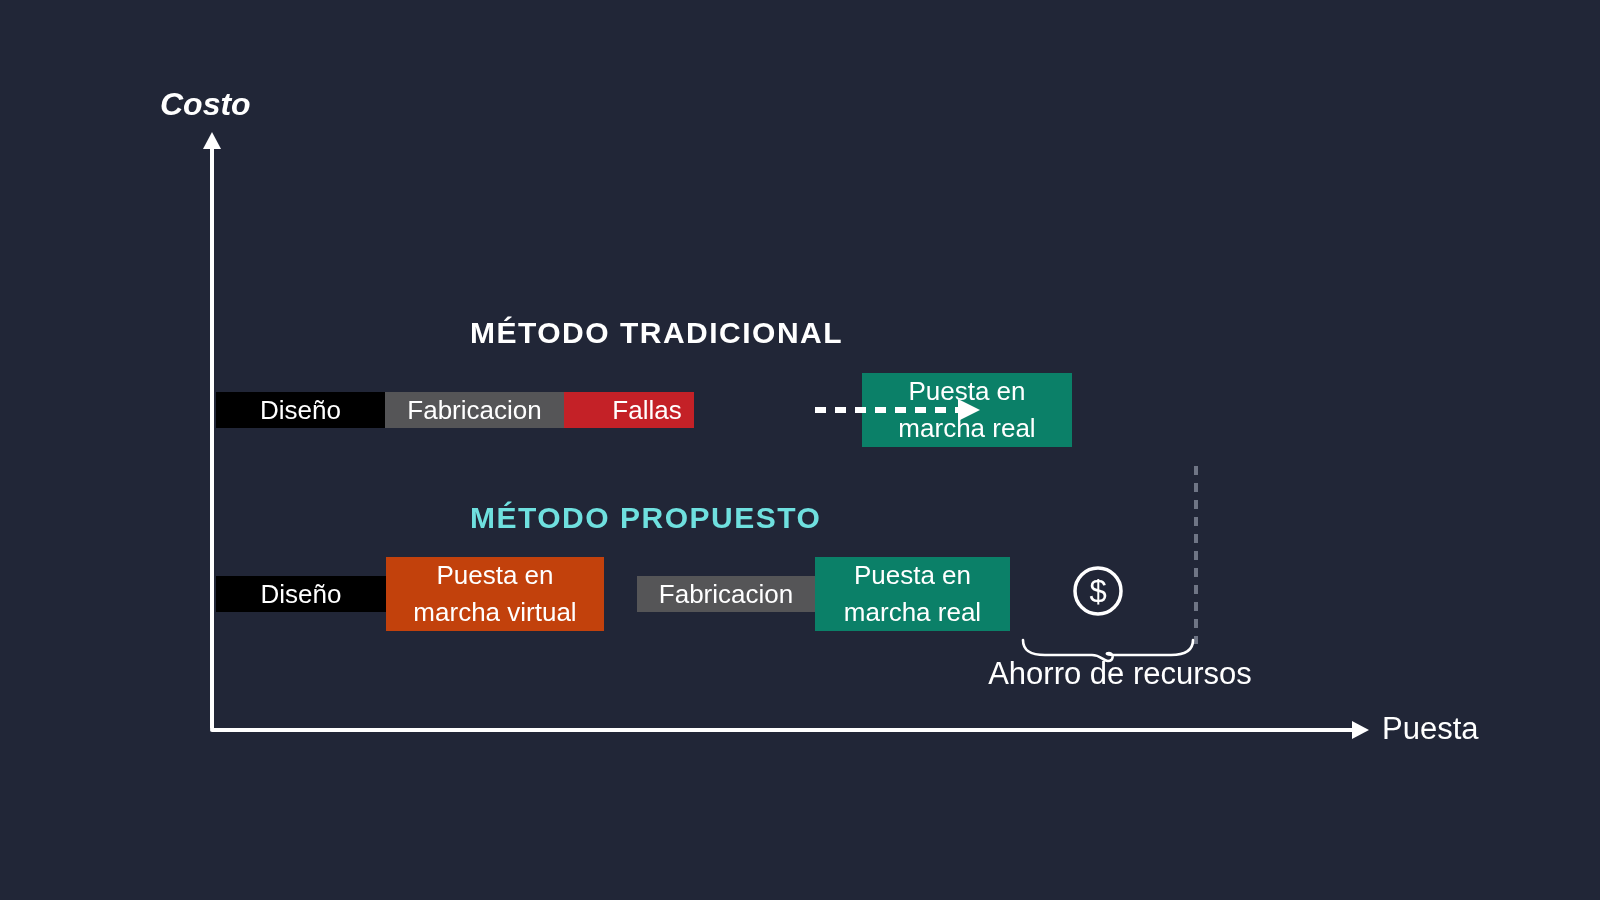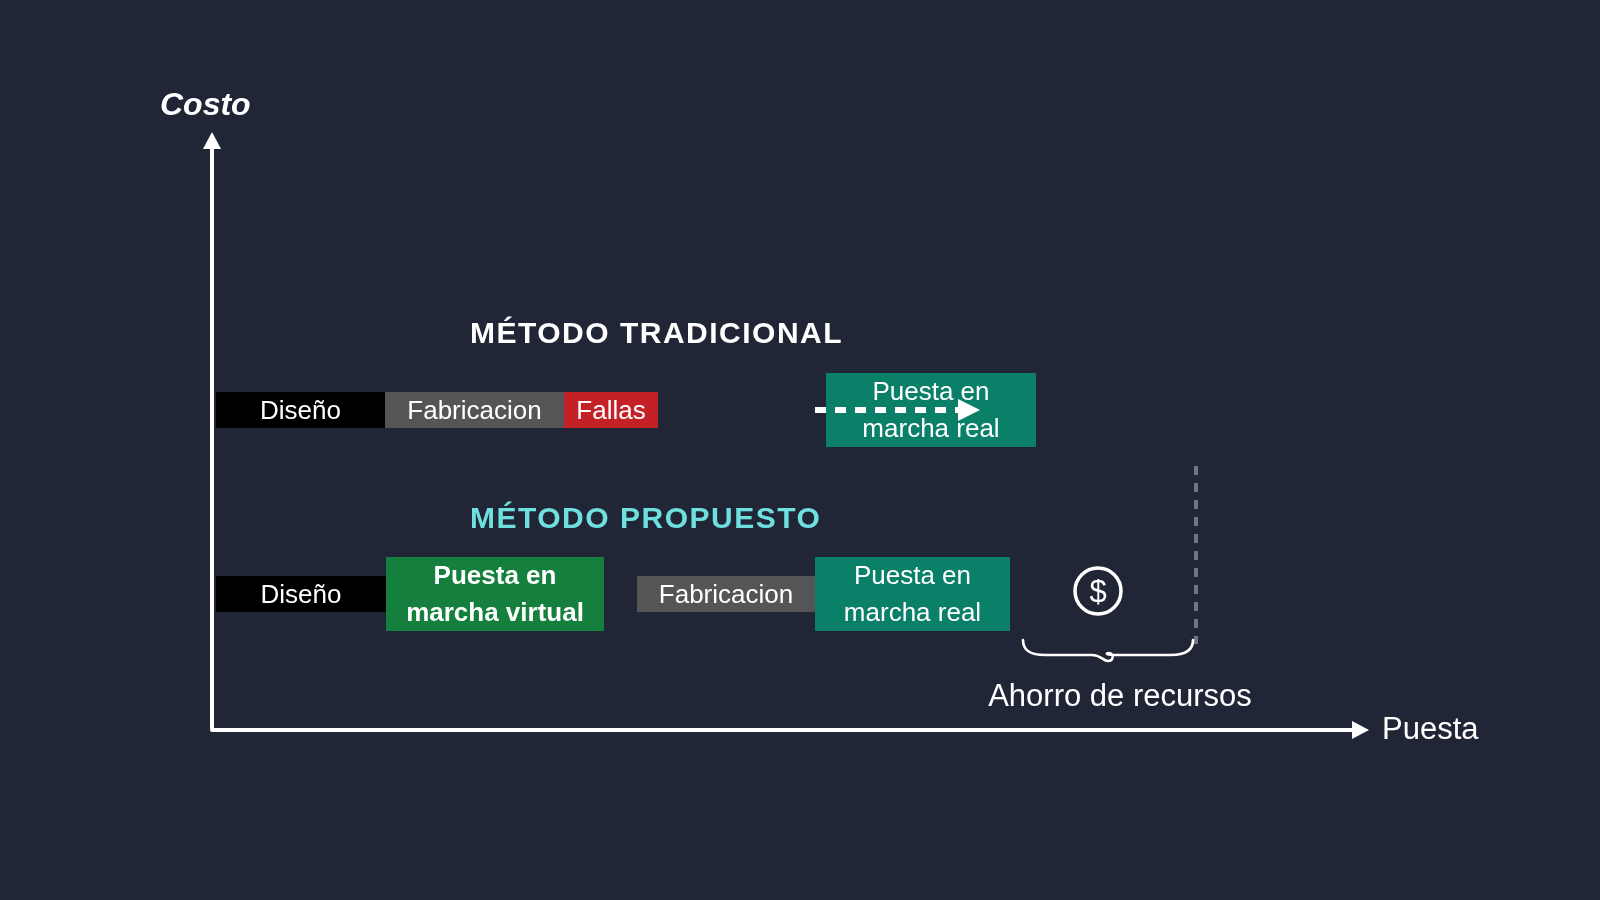--- a/index.html
+++ b/index.html
@@ -33,21 +33,21 @@
   .bar-proposed{left:216px;top:544px;}
   .seg{display:flex;align-items:center;justify-content:center;
     text-align:center;font-size:26px;line-height:1.42;color:#fff;}
   .seg span{padding:0 6px;}
   
   .dashed-arrow{left:812px;top:396px;}
   .savings-vline{left:1194px;top:466px;width:4px;height:178px;
     background:repeating-linear-gradient(to bottom,var(--dashed-line,#6f7585) 0 9px,transparent 9px 17px);}
   .dollar-icon{left:1072px;top:565px;}
   .brace{left:1020px;top:638px;}
-  .savings-label{left:960px;top:678px;width:320px;text-align:center;font-size:31px;}
+  .savings-label{left:960px;top:656px;width:320px;text-align:center;font-size:31px;}
 </style>
 </head>
 <body>
 
 <div class="stage" style="--background: #212637; --black: #000000; --gray: #555557; --dark-gray: #3a383d; --red: #c42127; --teal: #0b8068; --orange: #f96d0d; --cyan: #6fe0df; --dashed-line: #6f7585; --axis: #ffffff;">
 
   <div class="abs y-axis-label">Costo</div>
   <div class="abs y-axis-arrow"></div>
   <div class="abs y-axis-line"></div>
 
@@ -56,21 +56,21 @@
   <div class="abs x-axis-label">Puesta</div>
 
   <div class="abs bar-title title-traditional">MÉTODO TRADICIONAL</div>
   <div class="abs bar bar-traditional">
       <div class="seg" style="width: 169px; background: rgb(0, 0, 0);">
         <span>Diseño</span>
       </div>
       <div class="seg" style="width: 179px; background: rgb(85, 85, 87);">
         <span>Fabricacion</span>
       </div>
-      <div class="seg" style="width: 94px; background: rgb(196, 33, 39);">
+      <div class="seg" style="width: 94px; background: rgb(196, 33, 39); padding-left: 36px;">
         <span>Fallas</span>
       </div>
       <div class="seg" style="width: 33px; background: rgb(196, 33, 39);"></div>
       <div class="seg" style="width: 38px; background: rgb(0, 0, 0);"></div>
       <div class="seg" style="width: 33px; background: rgb(196, 33, 39);"></div>
       <div class="seg" style="width: 64px; background: rgb(0, 0, 0);"></div>
       <div class="seg" style="width: 210px; background: rgb(11, 128, 104);">
         <span>Puesta en marcha real</span>
       </div>
     </div>
@@ -78,21 +78,21 @@
   <svg class="abs dashed-arrow" width="170" height="28" viewBox="0 0 170 28">
     <line x1="3" y1="14" x2="146" y2="14" stroke="#ffffff" stroke-width="6" stroke-dasharray="11 9"></line>
     <polygon points="146,3 168,14 146,25" fill="#ffffff"></polygon>
   </svg>
 
   <div class="abs bar-title title-proposed">MÉTODO PROPUESTO</div>
   <div class="abs bar bar-proposed">
       <div class="seg" style="width: 170px; background: rgb(0, 0, 0);">
         <span>Diseño</span>
       </div>
-      <div class="seg" style="width: 218px; background: #15803d; font-weight: bold;">
+      <div class="seg" style="width: 218px; background: #c2410c;">
         <span>Puesta en marcha virtual</span>
       </div>
       <div class="seg" style="width: 33px; background: rgb(196, 33, 39);"></div>
       <div class="seg" style="width: 178px; background: rgb(85, 85, 87);">
         <span>Fabricacion</span>
       </div>
       <div class="seg" style="width: 195px; background: rgb(11, 128, 104);">
         <span>Puesta en marcha real</span>
       </div>
     </div>

